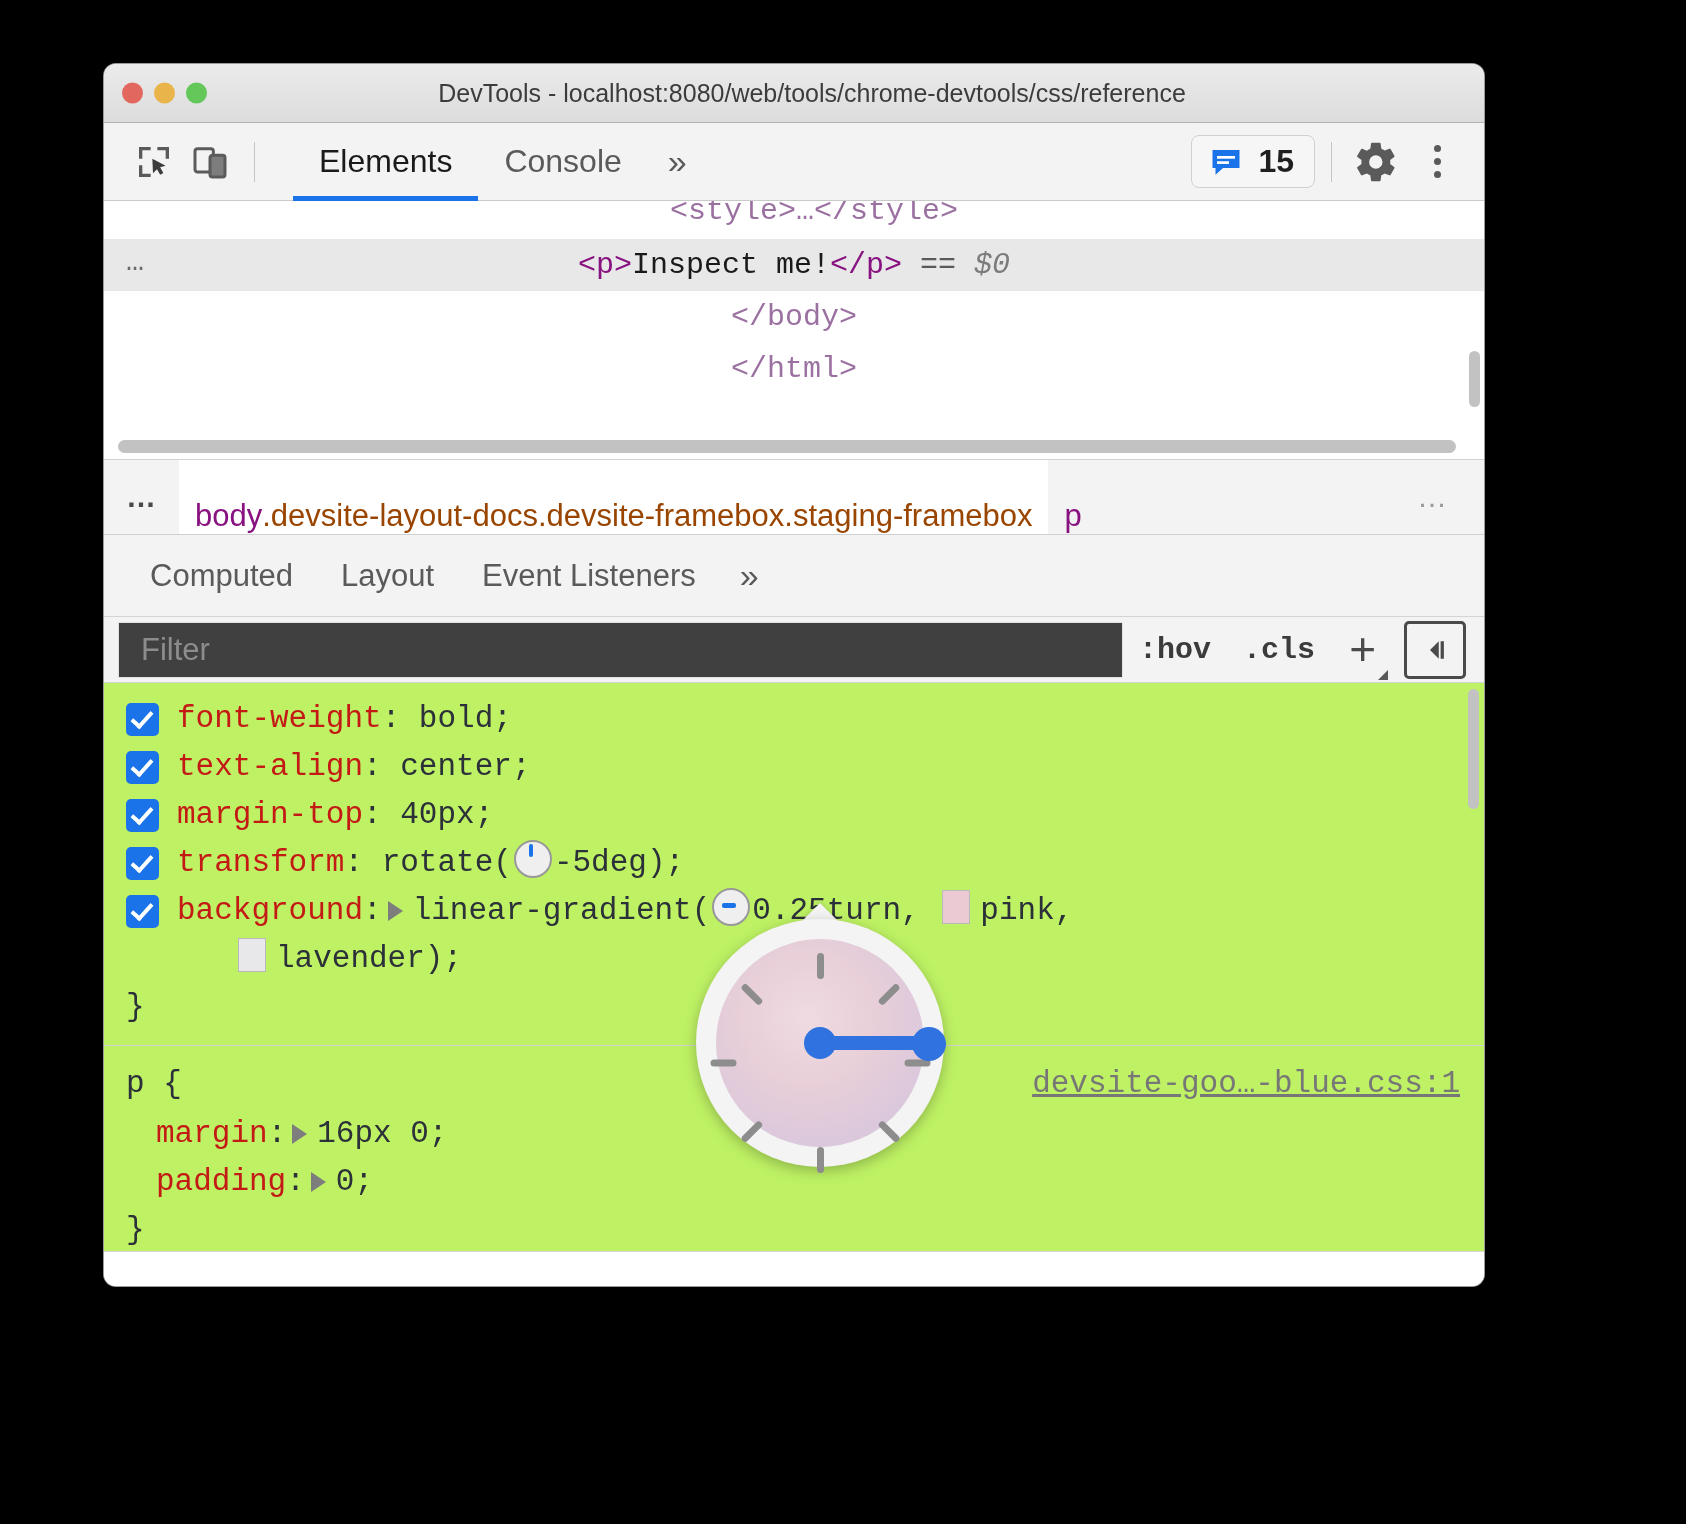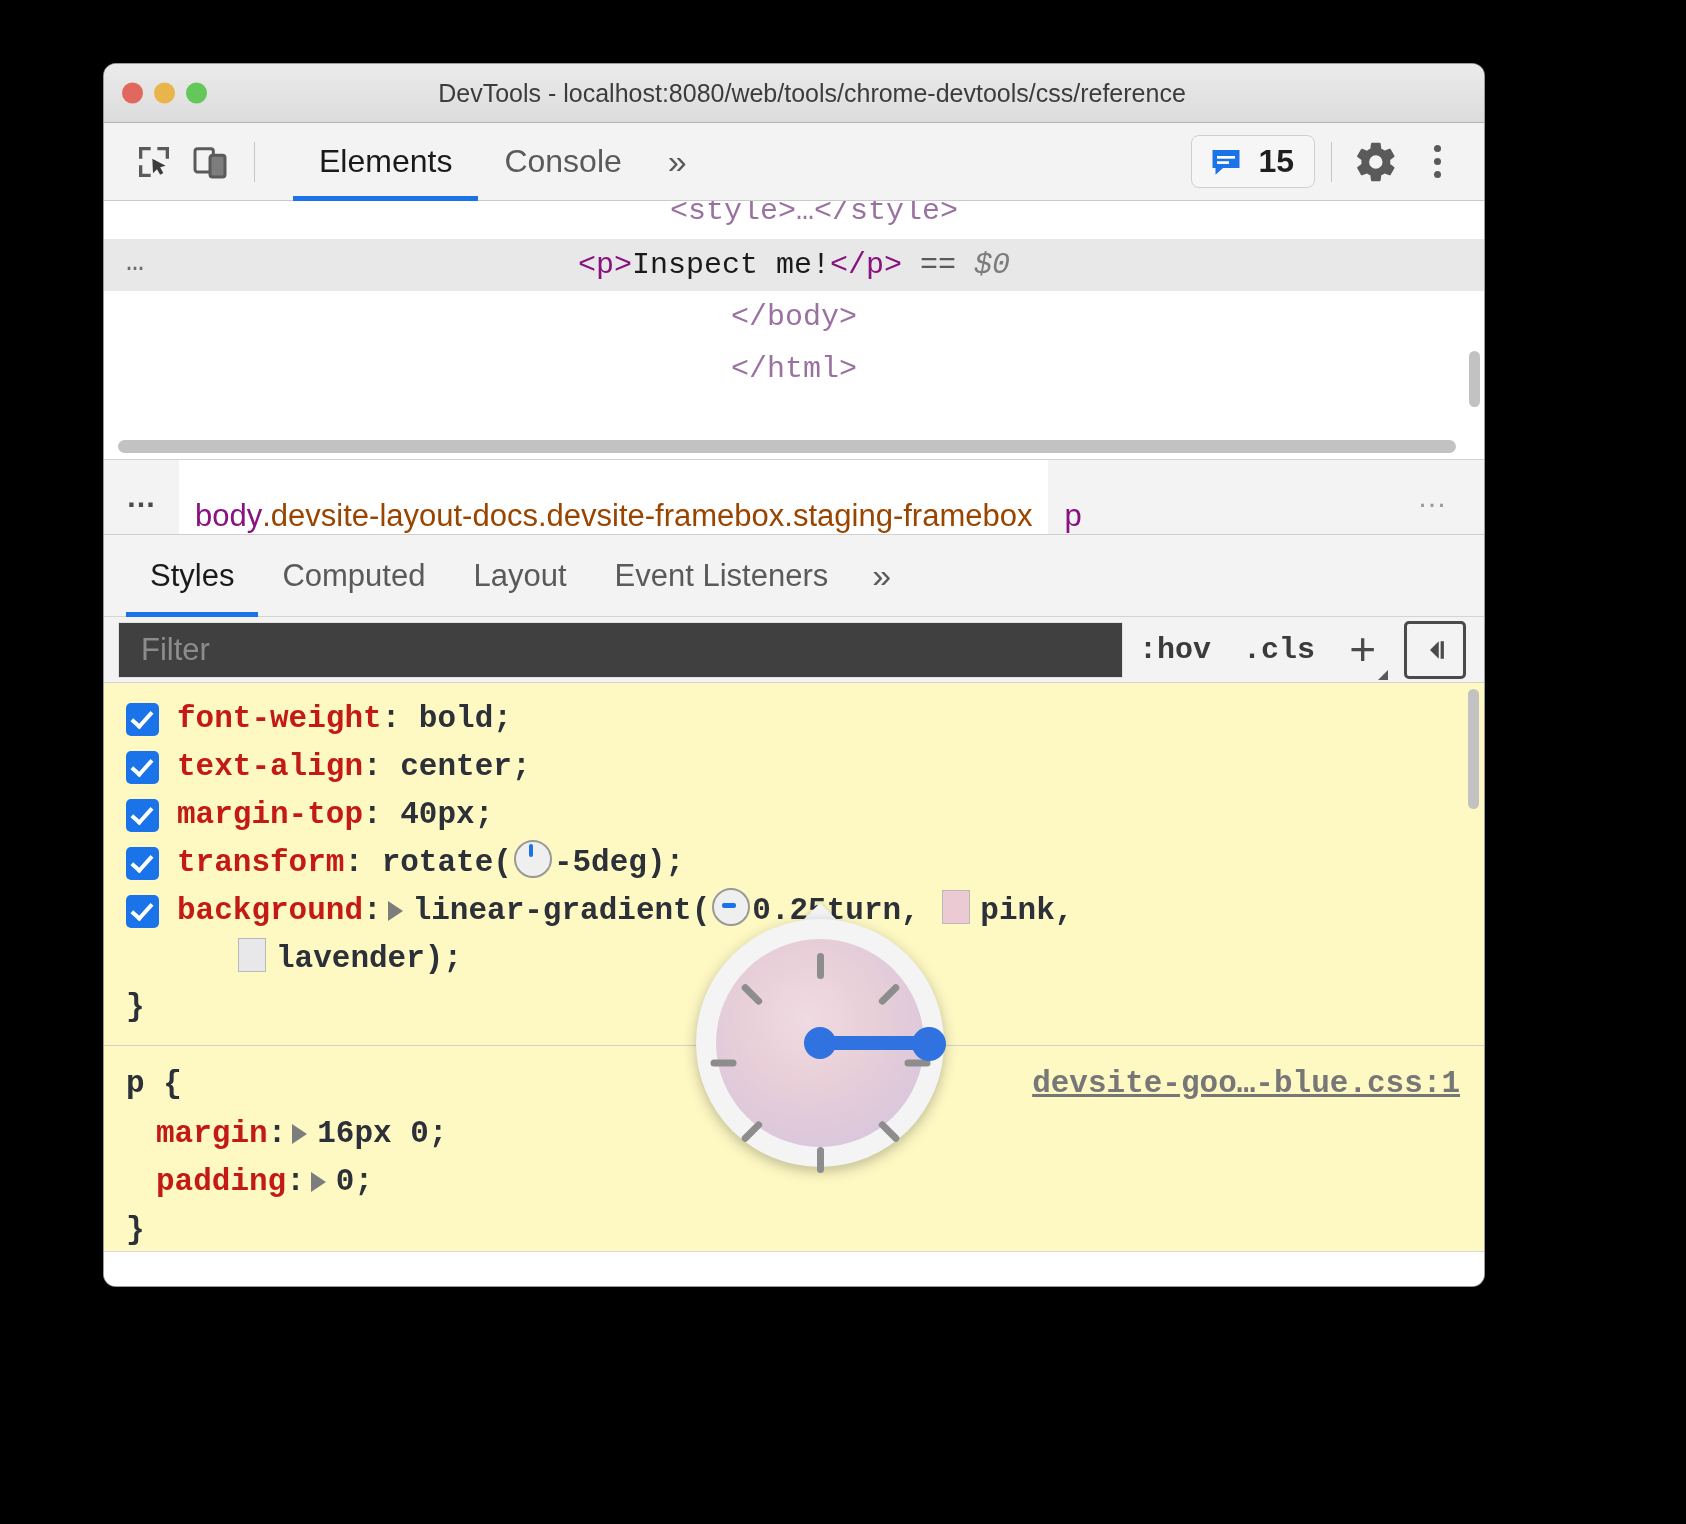--- a/index.html
+++ b/index.html
@@ -347,25 +347,24 @@
     border-radius: 5px;
     display: flex;
     align-items: center;
     justify-content: center;
     margin-left: 10px;
   }
 
   
   .styles-body {
     position: relative;
-    background: #fef9c3;
+    background: #bef264;
     height: 584px;
     overflow: hidden;
     font-family: "Liberation Mono", monospace;
-    font-weight: bold;
   }
   .rule-block { padding: 12px 0 14px 0; position: relative; }
   .rule-block + .rule-block { border-top: 1px solid #d0d0d0; }
 
   .decl {
     display: flex;
     align-items: flex-start;
     font-size: 31px;
     line-height: 48px;
     white-space: nowrap;
@@ -642,21 +641,20 @@
         <span class="c-tag">body</span>
           <span class="c-cls">.devsite-layout-docs.devsite-framebox.staging-framebox</span>
       </div>
       <div class="crumb">
         <span class="c-tag">p</span>
       </div>
       <div class="crumb-dots right">…</div>
     </div>
 
     <div class="side-tabs">
-      <div class="side-tab active">Styles</div>
       <div class="side-tab">Computed</div>
       <div class="side-tab">Layout</div>
       <div class="side-tab">Event Listeners</div>
       <div class="chev-more">»</div>
     </div>
 
     <div class="filter-row">
       <div class="filter-input">
         <span class="filter-placeholder">Filter</span>
       </div>

